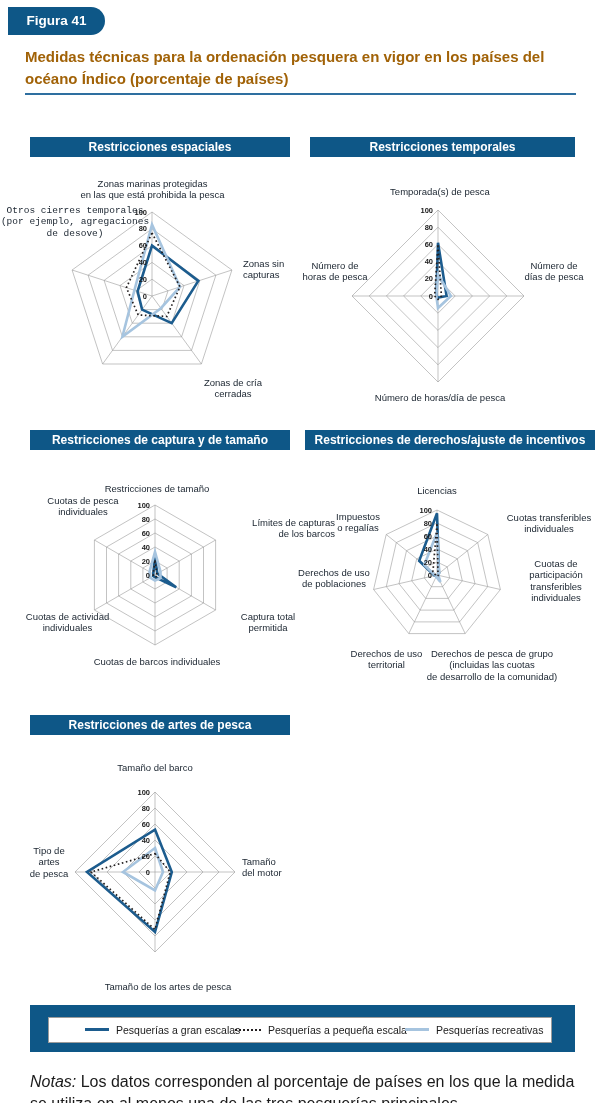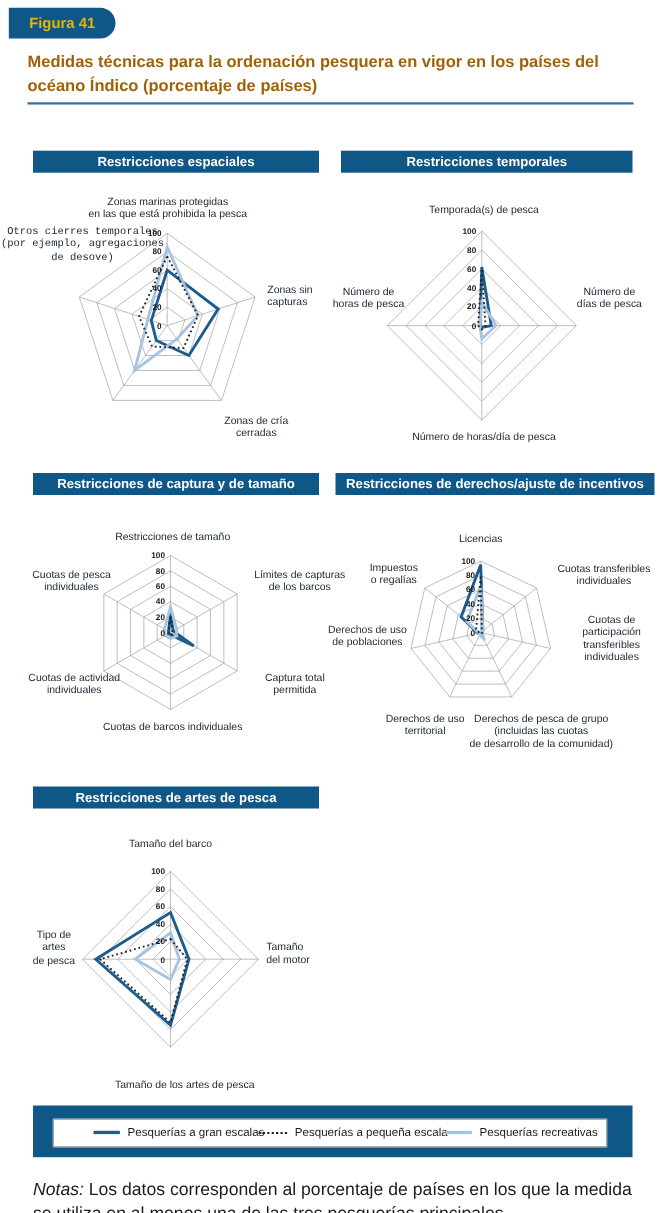--- a/index.html
+++ b/index.html
@@ -1,19 +1,19 @@
 <!DOCTYPE html>
 <html style="--c-bar: #0E5787; --c-rule: #2E6FA0; --c-large: #1C5C8E; --c-small: #231F20; --c-recr: #A6C4DF;"><head>
 <meta charset="utf-8">
 <style>
   html,body{margin:0;padding:0;background:#fff;}
   #fig{position:relative;width:600px;height:1103px;background:#fff;overflow:hidden;
        font-family:"Liberation Sans",sans-serif;color:#1b1b1b;}
   .badge{position:absolute;left:8px;top:7px;width:97px;height:28px;line-height:28px;
-         background:var(--c-bar);color:#eab308;font-size:13.5px;font-weight:bold;
+         background:var(--c-bar);color:#ffffff;font-size:13.5px;font-weight:bold;
          text-align:center;border-radius:0 14px 14px 0;}
   .fig-title{position:absolute;left:25px;top:46px;width:552px;font-size:15px;
          font-weight:bold;line-height:1.45;color:#a16207;}
   .title-rule{position:absolute;left:25px;top:93px;width:551px;height:2px;background:var(--c-rule);}
   .panel-header{position:absolute;height:20px;line-height:20px;background:var(--c-bar);
          color:#fff;font-size:12px;font-weight:bold;text-align:center;}
   .radar{position:absolute;}
   .grid{fill:none;stroke:#9b9b9b;stroke-width:0.6;}
   .tick{font:bold 7.5px "Liberation Sans",sans-serif;fill:#1a1a1a;text-anchor:end;}
   .axis-label{position:absolute;font-size:9.5px;line-height:1.2;color:#202a35;
@@ -165,28 +165,28 @@
 de desove)</div>
 
   <div class="axis-label center" style="left:350px;top:186px;width:180px;">Temporada(s) de pesca</div>
   <div class="axis-label center" style="left:515px;top:260px;width:78px;">Número de
 días de pesca</div>
   <div class="axis-label center" style="left:340px;top:392px;width:200px;">Número de horas/día de pesca</div>
   <div class="axis-label center" style="left:295px;top:260px;width:80px;">Número de
 horas de pesca</div>
 
   <div class="axis-label center" style="left:47px;top:483px;width:220px;">Restricciones de tamaño</div>
-  <div class="axis-label center" style="left:210px;top:517px;width:125px;">Límites de capturas
+  <div class="axis-label center" style="left:210px;top:517px;width:125px;text-align:right;">Límites de capturas
 de los barcos</div>
   <div class="axis-label center" style="left:213px;top:611px;width:110px;">Captura total
 permitida</div>
   <div class="axis-label center" style="left:47px;top:656px;width:220px;">Cuotas de barcos individuales</div>
   <div class="axis-label center" style="left:0px;top:611px;width:135px;">Cuotas de actividad
 individuales</div>
-  <div class="axis-label center" style="left:0px;top:517px;width:130px;">Cuotas de pesca
+  <div class="axis-label center" style="left:0px;top:495px;width:130px;padding-left:18px;">Cuotas de pesca
 individuales</div>
 
   <div class="axis-label center" style="left:377px;top:485px;width:120px;">Licencias</div>
   <div class="axis-label center" style="left:500px;top:512px;width:98px;">Cuotas transferibles
 individuales</div>
   <div class="axis-label center" style="left:512px;top:558px;width:88px;">Cuotas de
 participación
 transferibles
 individuales</div>
   <div class="axis-label center" style="left:397px;top:648px;width:190px;">Derechos de pesca de grupo

